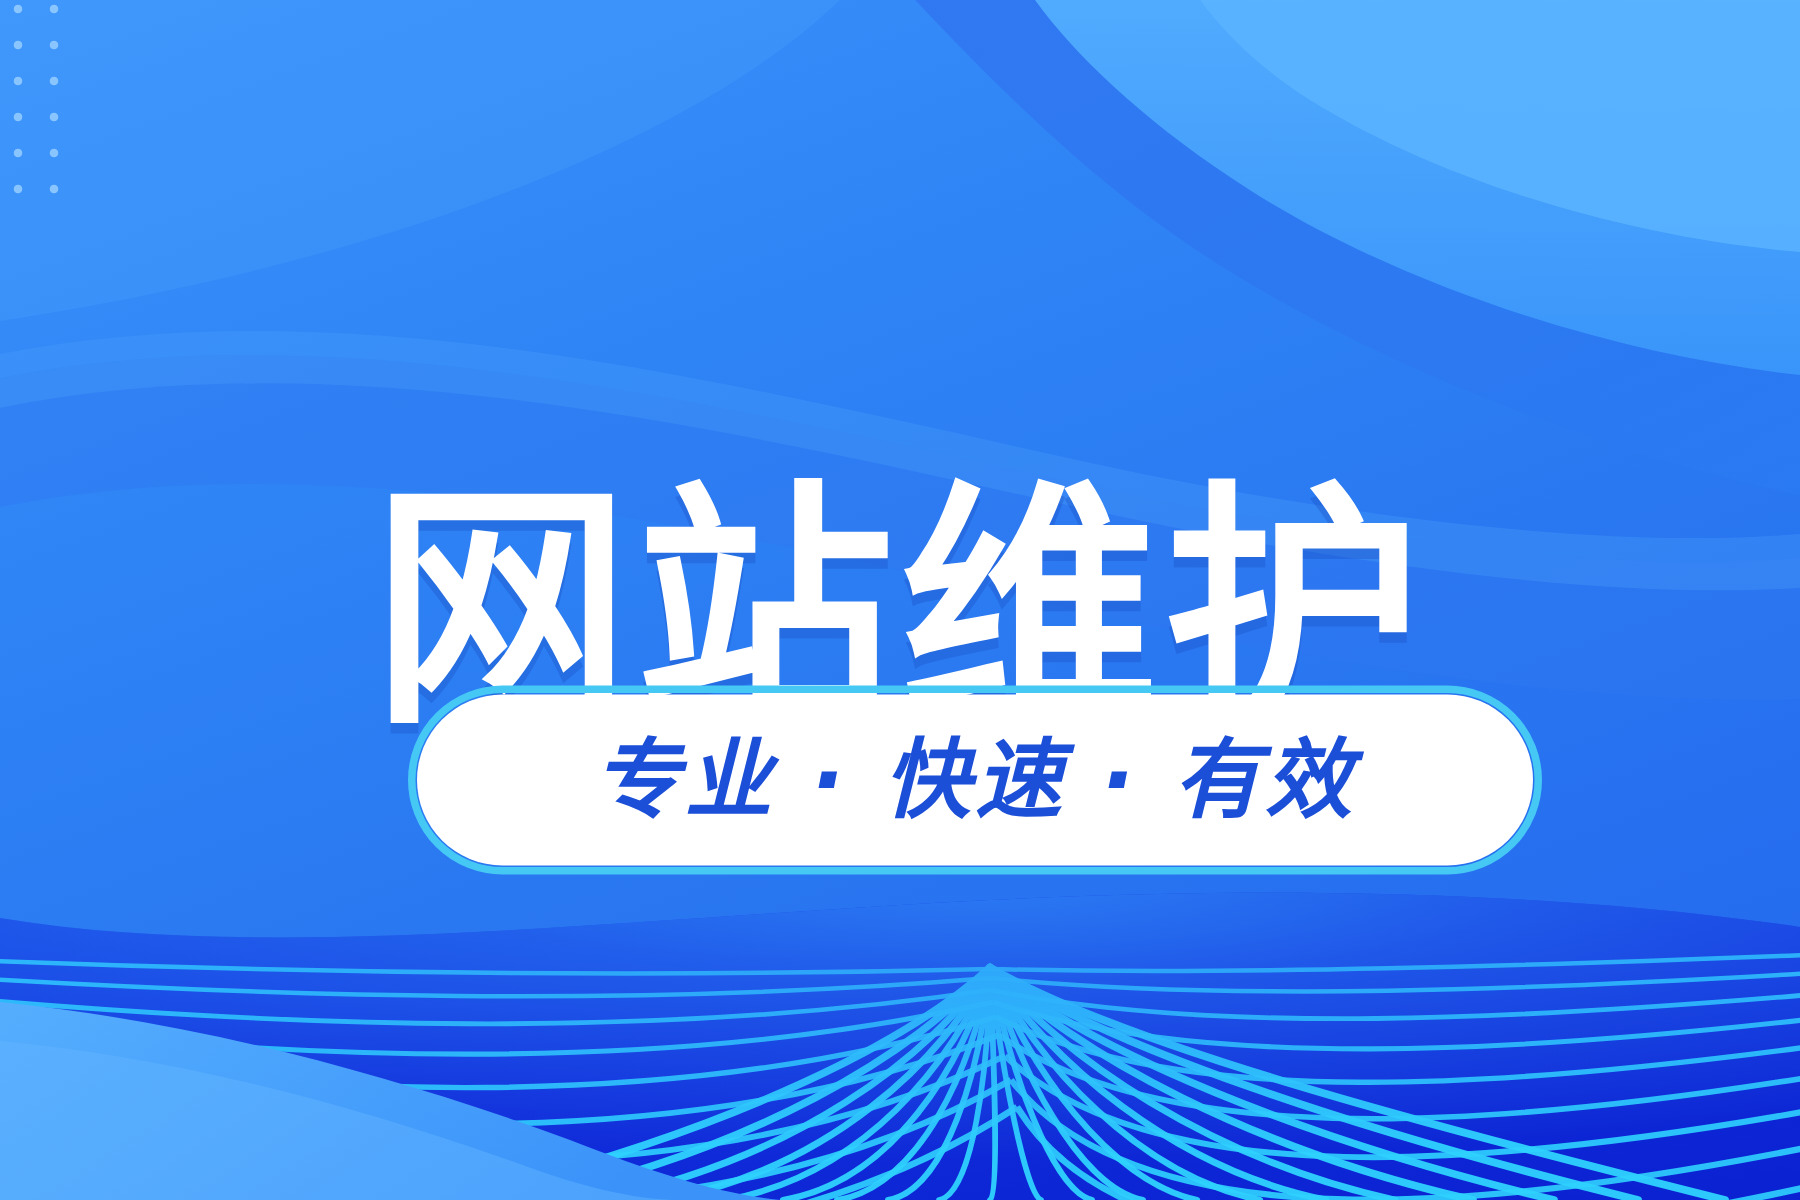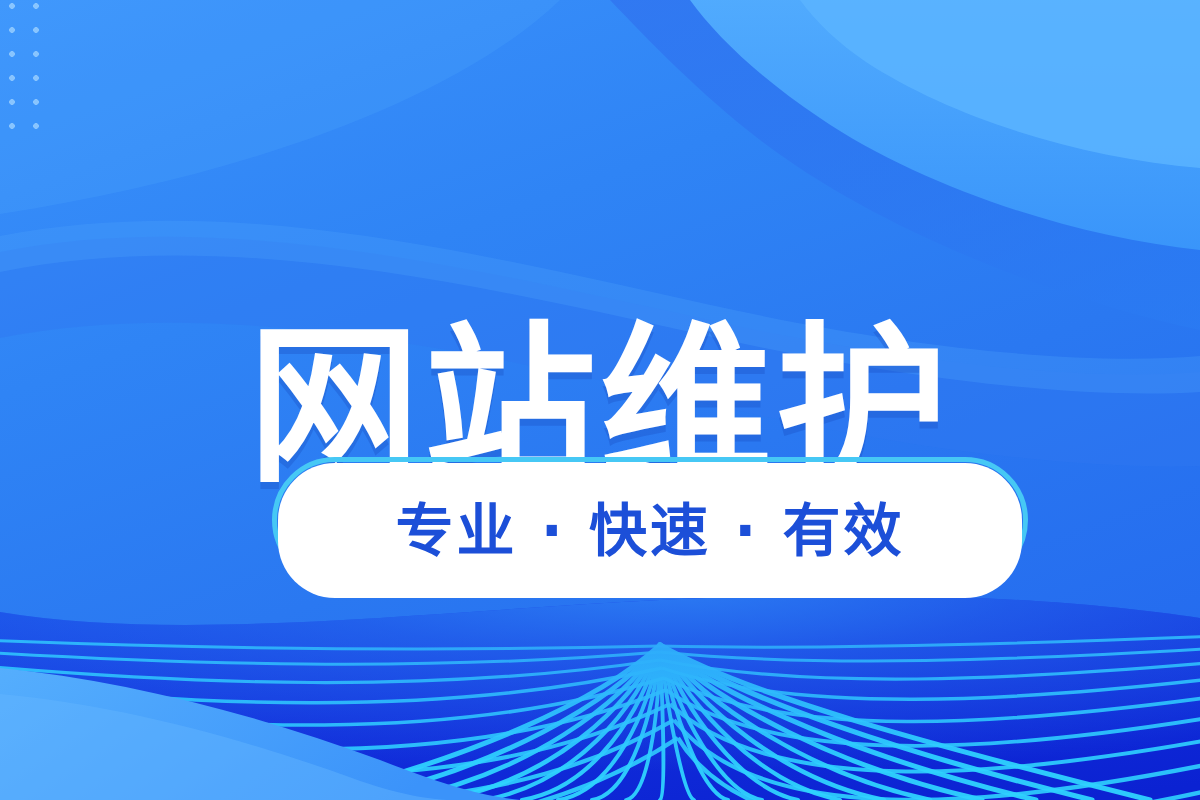--- a/index.html
+++ b/index.html
@@ -88,27 +88,28 @@
     border-radius: 63px;
     border: 5px solid #46c8f5;
     box-sizing: border-box;
   }
 
   .pill {
     position: absolute;
     left: 6px;
     top: 6px;
     width: 744px;
-    height: 135px;
+    height: 114px;
     box-sizing: border-box;
     background: #ffffff;
     border-radius: 57px;
     display: flex;
     align-items: center;
     justify-content: center;
+    font-style: italic;
   }
 
   .pill-text {
     color: #1c4fd8;
     font-family: "DejaVu Sans", "Liberation Sans", sans-serif;
     font-weight: 700;
     font-size: 58px;
     line-height: 1;
     letter-spacing: 3px;
     white-space: nowrap;

